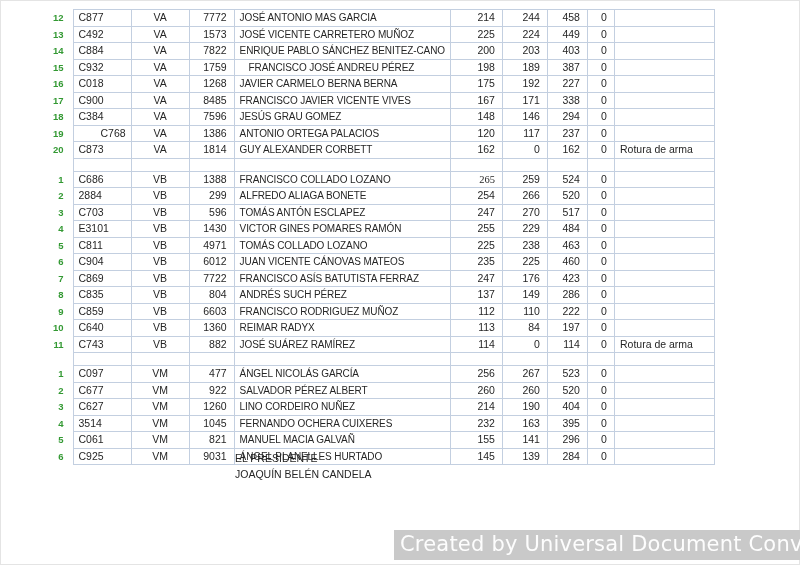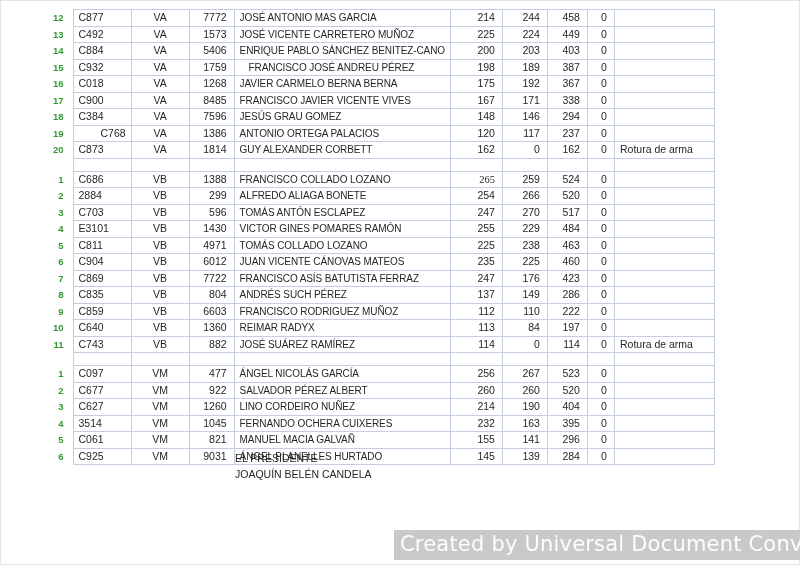--- a/index.html
+++ b/index.html
@@ -88,21 +88,21 @@
           <td class="t-right" style="border-color: rgb(195, 207, 224);">225</td>
           <td class="t-right" style="border-color: rgb(195, 207, 224);">224</td>
           <td class="t-right" style="border-color: rgb(195, 207, 224);">449</td>
           <td class="t-right" style="border-color: rgb(195, 207, 224);">0</td>
           <td class="t-left" style="border-color: rgb(195, 207, 224);"></td>
         </tr>
         <tr>
           <td class="rownum" style="color: rgb(51, 153, 51);">14</td>
           <td class="t-left" style="border-color: rgb(195, 207, 224);">C884</td>
           <td class="t-center" style="border-color: rgb(195, 207, 224);">VA</td>
-          <td class="t-right" style="border-color: rgb(195, 207, 224);">5406</td>
+          <td class="t-right" style="border-color: rgb(195, 207, 224);">7822</td>
           <td class="t-left name" style="border-color: rgb(195, 207, 224);">ENRIQUE PABLO SÁNCHEZ BENITEZ-CANO</td>
           <td class="t-right" style="border-color: rgb(195, 207, 224);">200</td>
           <td class="t-right" style="border-color: rgb(195, 207, 224);">203</td>
           <td class="t-right" style="border-color: rgb(195, 207, 224);">403</td>
           <td class="t-right" style="border-color: rgb(195, 207, 224);">0</td>
           <td class="t-left" style="border-color: rgb(195, 207, 224);"></td>
         </tr>
         <tr>
           <td class="rownum" style="color: rgb(51, 153, 51); text-align: right;">15</td>
           <td class="t-left" style="border-color: rgb(195, 207, 224);">C932</td>
@@ -116,21 +116,21 @@
           <td class="t-left" style="border-color: rgb(195, 207, 224);"></td>
         </tr>
         <tr>
           <td class="rownum" style="color: rgb(51, 153, 51);">16</td>
           <td class="t-left" style="border-color: rgb(195, 207, 224);">C018</td>
           <td class="t-center" style="border-color: rgb(195, 207, 224);">VA</td>
           <td class="t-right" style="border-color: rgb(195, 207, 224);">1268</td>
           <td class="t-left name" style="border-color: rgb(195, 207, 224);">JAVIER CARMELO BERNA BERNA</td>
           <td class="t-right" style="border-color: rgb(195, 207, 224);">175</td>
           <td class="t-right" style="border-color: rgb(195, 207, 224);">192</td>
-          <td class="t-right" style="border-color: rgb(195, 207, 224);">367</td>
+          <td class="t-right" style="border-color: rgb(195, 207, 224);">227</td>
           <td class="t-right" style="border-color: rgb(195, 207, 224);">0</td>
           <td class="t-left" style="border-color: rgb(195, 207, 224);"></td>
         </tr>
         <tr>
           <td class="rownum" style="color: rgb(51, 153, 51);">17</td>
           <td class="t-left" style="border-color: rgb(195, 207, 224);">C900</td>
           <td class="t-center" style="border-color: rgb(195, 207, 224);">VA</td>
           <td class="t-right" style="border-color: rgb(195, 207, 224);">8485</td>
           <td class="t-left name" style="border-color: rgb(195, 207, 224);">FRANCISCO JAVIER VICENTE VIVES</td>
           <td class="t-right" style="border-color: rgb(195, 207, 224);">167</td>

